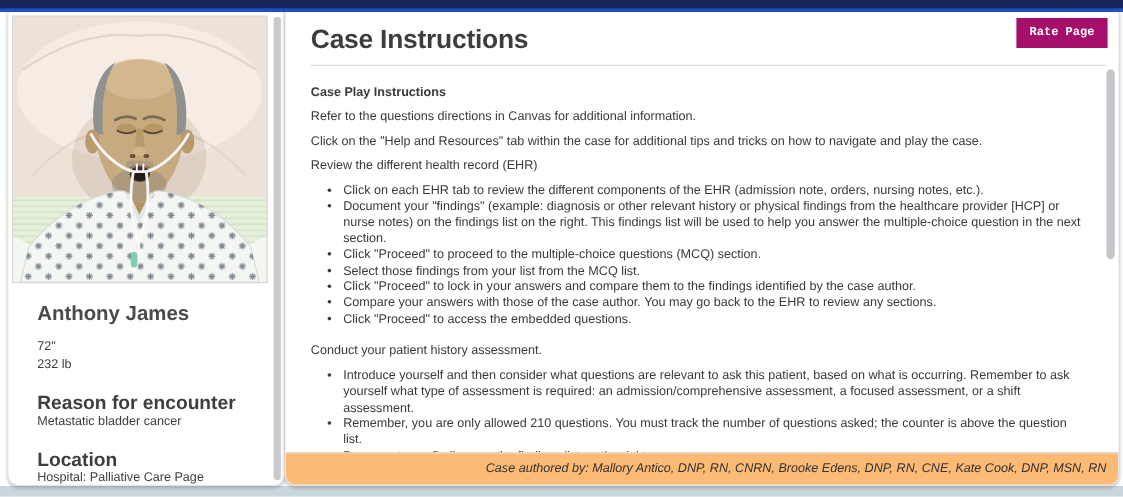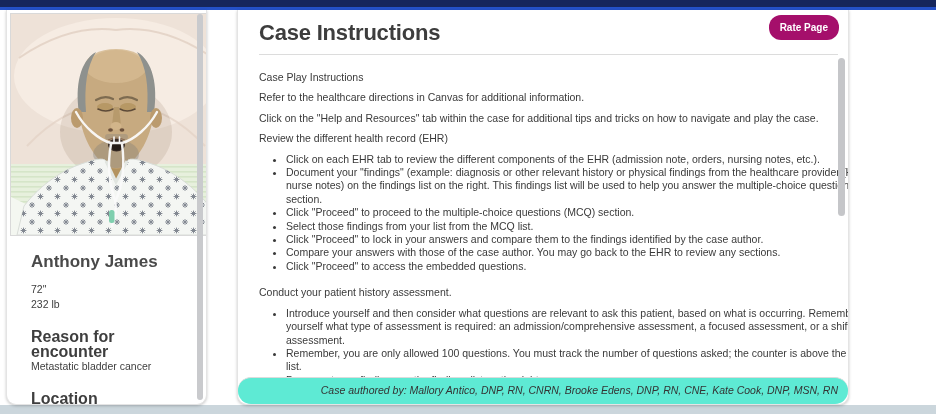--- a/index.html
+++ b/index.html
@@ -5,55 +5,55 @@
   html,body{margin:0;padding:0;}
   body{
     width:936px;height:414px;position:relative;overflow:hidden;
     background:#ffffff;font-family:"Liberation Sans","DejaVu Sans",sans-serif;
   }
   .topbar{position:absolute;left:0;top:0;width:936px;height:7px;background:#16265b;border-bottom:3px solid #2451c7;}
   .bottom-strip{position:absolute;left:0;bottom:0;width:936px;height:9px;background:#cbd6dc;}
 
   
   .sidebar{
-    position:absolute;left:6px;top:10px;width:201px;height:395px;background:#fff;
+    position:absolute;left:6px;top:10px;width:232px;height:395px;background:#fff;
     border:1px solid #e4e4e4;border-top:none;border-radius:0 0 10px 10px;
     box-shadow:0 1px 3px rgba(0,0,0,.22);box-sizing:border-box;overflow:hidden;
   }
   .photo-wrap{position:absolute;left:3px;top:3px;width:211px;height:221px;border:1px solid #d9d9d9;background:#eee2d9;overflow:hidden;}
   .photo-wrap svg{display:block;}
   .sidebar-scroll{position:absolute;right:3px;top:4px;width:6px;height:386px;background:#c9cacd;border-radius:3px;}
   .patient-info{position:absolute;left:24px;top:242px;right:30px;color:#3e3e3e;}
   .patient-name{font-size:17px;font-weight:bold;color:#4a4a4a;margin:0 0 10px 0;}
   .patient-stat{font-size:10.5px;line-height:15px;}
   .info-label{font-size:16px;font-weight:bold;line-height:15px;margin-top:17px;}
   .info-value{font-size:10.5px;line-height:15px;}
 
   
   .main{
-    position:absolute;left:237px;top:10px;width:612px;height:395px;background:#fff;
+    position:absolute;left:237px;top:10px;width:696px;height:395px;background:#fff;
     border:1px solid #e4e4e4;border-top:none;border-radius:0 0 10px 10px;
     box-shadow:0 1px 3px rgba(0,0,0,.22);box-sizing:border-box;overflow:hidden;
   }
   .page-title{position:absolute;left:21px;top:10px;margin:0;font-size:22px;font-weight:bold;color:#3d3d3d;letter-spacing:-.2px;}
   .rate-btn{
     position:absolute;right:9px;top:5px;background:#a50f6b;color:#fff;border:none;
-    font-family:Liberation Sans, sans-serif;font-size:10px;font-weight:bold;padding:7px 11px;border-radius:12px;cursor:pointer;text-align:center;
+    font-family:Liberation Mono, monospace;font-size:10px;font-weight:bold;padding:7px 11px;border-radius:0;cursor:pointer;text-align:center;
   }
   .header-rule{position:absolute;left:21px;right:10px;top:44px;border-top:1px solid #dcdcdc;}
   .content{
     position:absolute;left:21px;top:52px;width:646px;height:316px;overflow:hidden;
     font-size:10.5px;color:#3a3a3a;line-height:13.4px;
   }
   .content p{margin:7px 0;}
-  .content p.bold-head{font-weight:normal;margin-top:9px;}
+  .content p.bold-head{font-weight:bold;margin-top:9px;}
   .content ul{margin:2px 0 13px 0;padding-left:27px;}
   .content li{margin:0;padding:0;}
   .main-scrollthumb{position:absolute;right:3px;top:48px;width:7px;height:158px;background:#c5c6c9;border-radius:3.5px;}
-  .main-footer{position:absolute;left:0;right:0;bottom:0;height:26px;border-top:1px solid #dcdcdc;background:#5eead4;border-radius:13px;}
+  .main-footer{position:absolute;left:0;right:0;bottom:0;height:26px;border-top:1px solid #dcdcdc;background:#fdba74;}
   .authors{position:absolute;right:10px;top:6px;font-size:10.5px;font-style:italic;color:#333;white-space:nowrap;}
 </style>
 </head>
 <body>
 
 <div class="topbar"></div>
 <div class="bottom-strip"></div>
 
 <div class="sidebar">
   <div class="photo-wrap">
@@ -141,36 +141,36 @@
   </div>
 </div>
 
 <div class="main">
   <h1 class="page-title">Case Instructions</h1>
   <button class="rate-btn" style="background: rgb(165, 15, 107);">Rate Page</button>
   <div class="header-rule"></div>
 
   <div class="content">
       <p class="bold-head">Case Play Instructions</p>
-      <p>Refer to the healthcare directions in Canvas for additional information.</p>
+      <p>Refer to the questions directions in Canvas for additional information.</p>
       <p>Click on the "Help and Resources" tab within the case for additional tips and tricks on how to navigate and play the case.</p>
       <p>Review the different health record (EHR)</p>
       <ul>
         <li>Click on each EHR tab to review the different components of the EHR (admission note, orders, nursing notes, etc.).</li>
         <li>Document your "findings" (example: diagnosis or other relevant history or physical findings from the healthcare provider [HCP] or nurse notes) on the findings list on the right. This findings list will be used to help you answer the multiple-choice question in the next section.</li>
         <li>Click "Proceed" to proceed to the multiple-choice questions (MCQ) section.</li>
         <li>Select those findings from your list from the MCQ list.</li>
         <li>Click "Proceed" to lock in your answers and compare them to the findings identified by the case author.</li>
         <li>Compare your answers with those of the case author. You may go back to the EHR to review any sections.</li>
         <li>Click "Proceed" to access the embedded questions.</li>
       </ul>
       <p>Conduct your patient history assessment.</p>
       <ul>
         <li>Introduce yourself and then consider what questions are relevant to ask this patient, based on what is occurring. Remember to ask yourself what type of assessment is required: an admission/comprehensive assessment, a focused assessment, or a shift assessment.</li>
-        <li>Remember, you are only allowed 100 questions. You must track the number of questions asked; the counter is above the question list.</li>
+        <li>Remember, you are only allowed 210 questions. You must track the number of questions asked; the counter is above the question list.</li>
         <li>Document your findings on the findings list on the right.</li>
       </ul>
     </div>
 
   <div class="main-scrollthumb"></div>
 
   <div class="main-footer">
     <div class="authors">Case authored by: Mallory Antico, DNP, RN, CNRN, Brooke Edens, DNP, RN, CNE, Kate Cook, DNP, MSN, RN</div>
   </div>
 </div>

